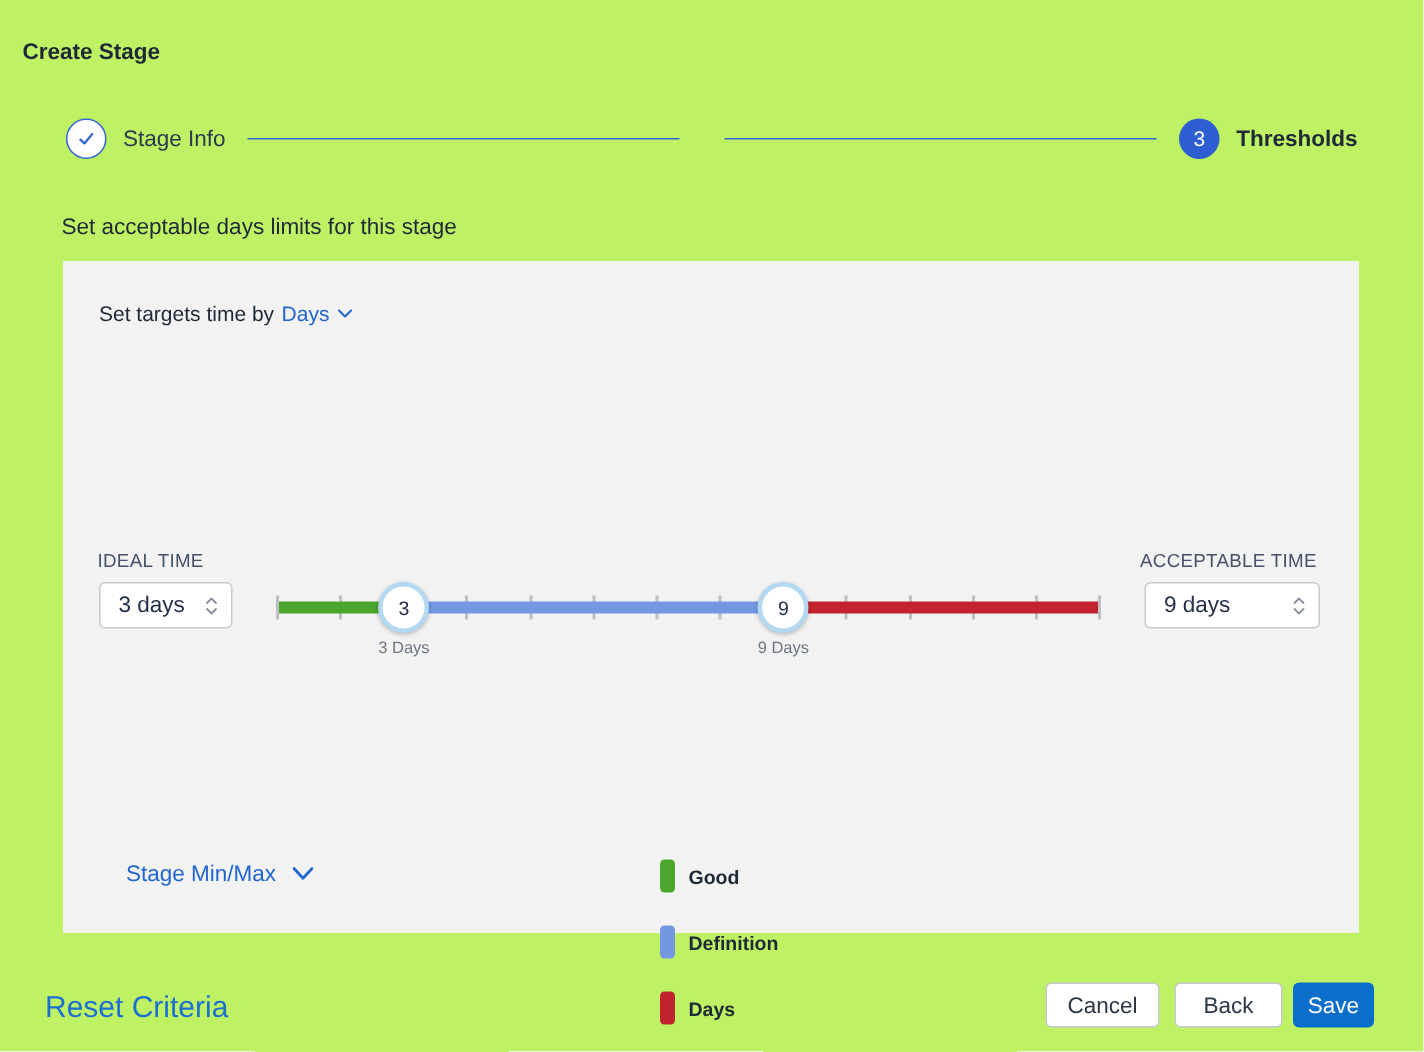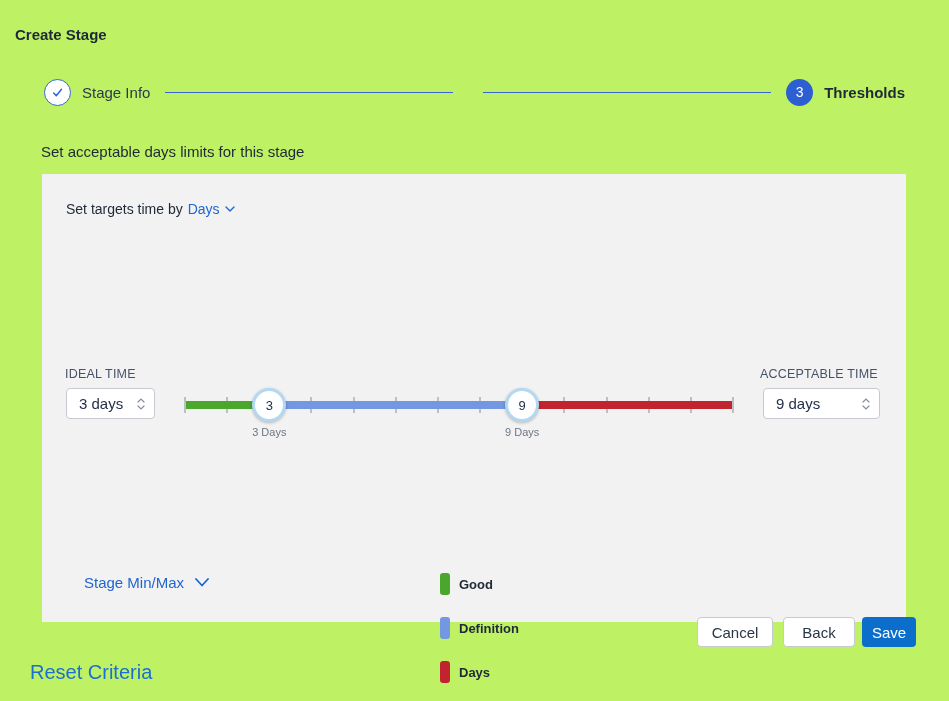--- a/index.html
+++ b/index.html
@@ -55,21 +55,21 @@
   .edit-minmax { position:absolute; left:42px; top:400px; font-size:15px; color:#2166d0;
                  display:flex; align-items:center; gap:11px; cursor:pointer; }
 
   .legend { position:absolute; left:398px; top:399px; display:flex; align-items:flex-start; gap:22px;flex-direction:column; }
   .legend-item { display:flex; align-items:center; gap:9px; }
   .swatch { width:10px; height:22px; border-radius:3px; flex:none; }
   .legend-label { font-size:13px; font-weight:600; color:#1e2836; }
 
   
   .reset-link { position:absolute; left:30px; top:661px; font-size:20px; color:#1c6fd2; cursor:pointer; }
-  .btn { position:absolute; top:617px; height:30px; border-radius:4px; font-size:15px; font-family:inherit;
+  .btn { position:absolute; top:655px; height:30px; border-radius:4px; font-size:15px; font-family:inherit;
          cursor:pointer; box-sizing:border-box; }
   .btn-secondary { background:#fff; border:1px solid #c6cad0; color:#2a3547; }
   .btn-cancel { left:697px; width:76px; }
   .btn-back { left:783px; width:72px; }
   .btn-save { left:862px; width:54px; background:#0b6ecb; border:none; color:#fff; }
 </style>
 </head>
 <body>
 
 <div class="page">

